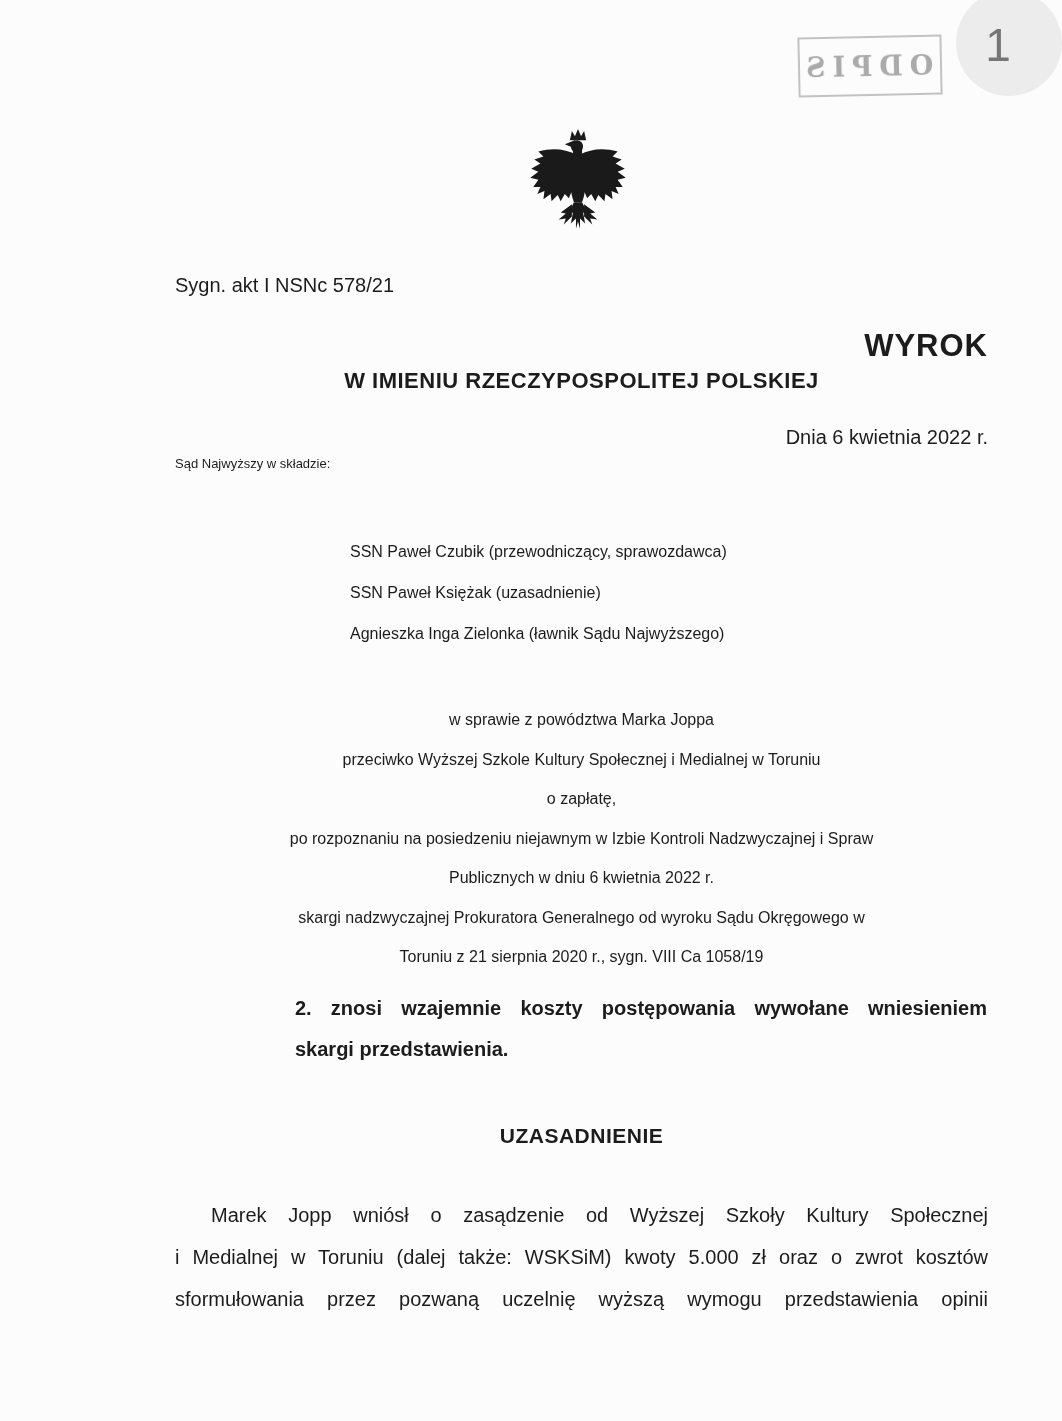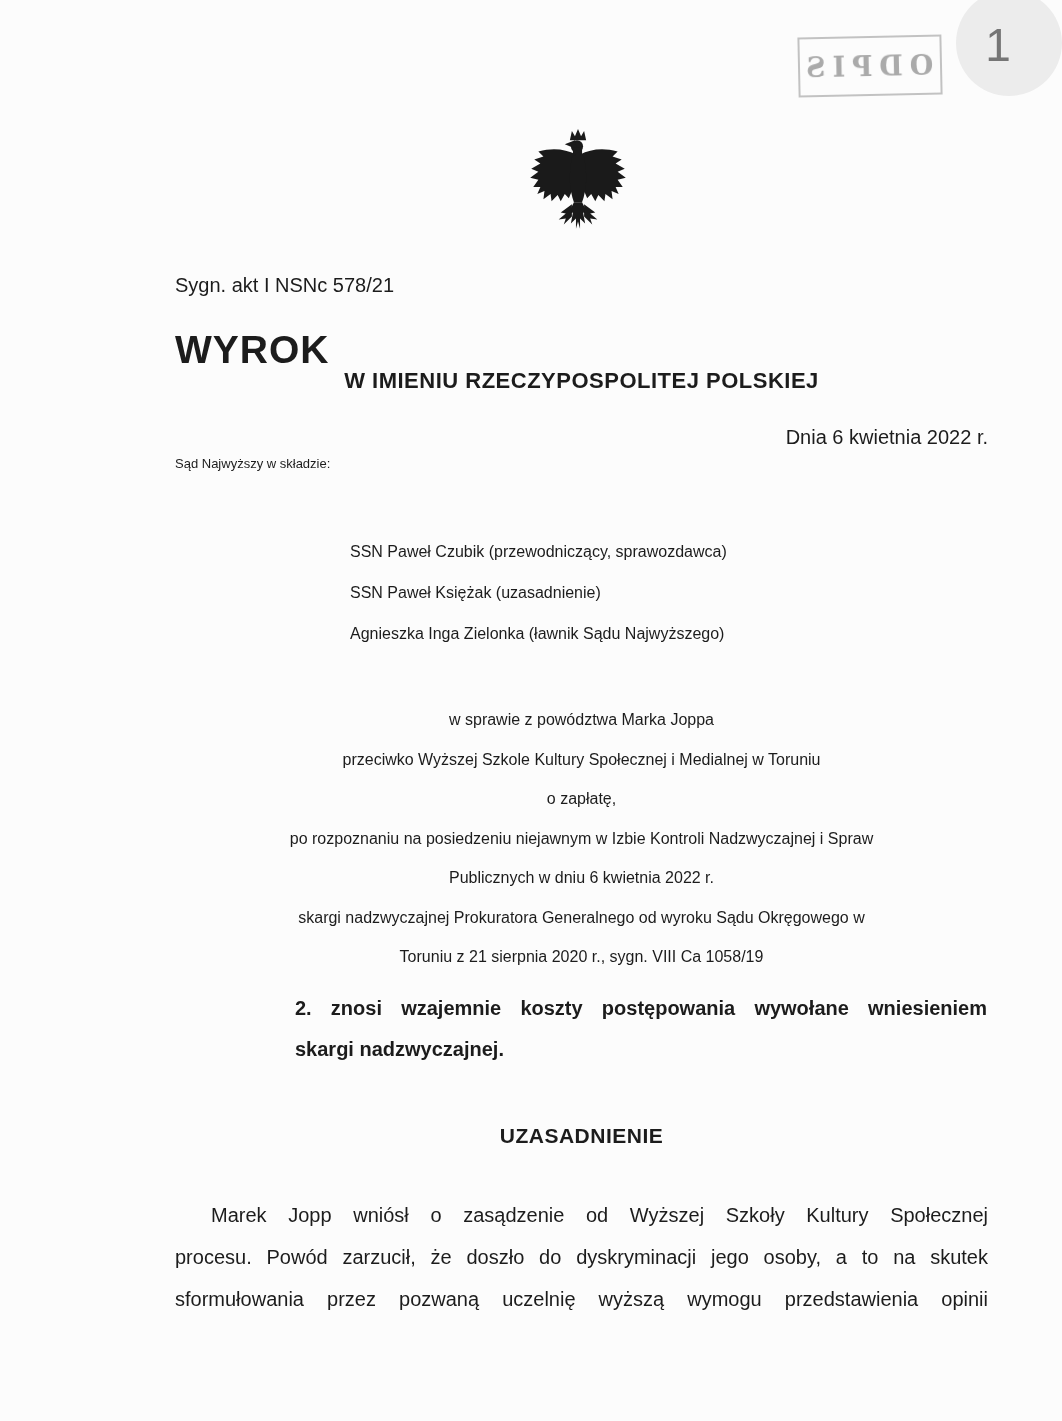--- a/index.html
+++ b/index.html
@@ -39,21 +39,21 @@
     padding-left: 7px;
   }
 
   
   .emblem { left: 524px; top: 127px; width: 108px; height: 122px; }
   .emblem svg { width: 100%; height: 100%; }
 
   .col { left: 175px; width: 813px; }
 
   .case-number { top: 274px; font-size: 20px; }
-  .doc-title   { top: 328px; text-align: left; font-weight: bold; font-size: 39px; letter-spacing: 1px; }
+  .doc-title   { top: 328px; text-align: right; font-weight: bold; font-size: 31px; letter-spacing: 1px; }
   .doc-subtitle{ top: 368px; text-align: center; font-weight: bold; font-size: 22px; letter-spacing: .5px; }
   .date-line   { top: 426px; text-align: right; font-size: 20px; }
   .panel-intro { top: 456px; font-size: 13px; }
 
   .judges { left: 350px; top: 531px; font-size: 16px; }
   .judges .line { height: 41px; line-height: 41px; }
 
   .case-intro { top: 700px; font-size: 16px; text-align: center; }
   .case-intro .line { height: 39.5px; line-height: 39.5px; }
 
@@ -121,22 +121,22 @@
   <div class="line">przeciwko Wyższej Szkole Kultury Społecznej i Medialnej w Toruniu</div>
   <div class="line">o zapłatę,</div>
   <div class="line">po rozpoznaniu na posiedzeniu niejawnym w Izbie Kontroli Nadzwyczajnej i Spraw</div>
   <div class="line">Publicznych w dniu 6 kwietnia 2022 r.</div>
   <div class="line">skargi nadzwyczajnej Prokuratora Generalnego od wyroku Sądu Okręgowego w</div>
   <div class="line">Toruniu z 21 sierpnia 2020 r., sygn. VIII Ca 1058/19</div>
 </div>
 
 <div class="abs ruling">
   <div class="line justify-line">2. znosi wzajemnie koszty postępowania wywołane wniesieniem</div>
-  <div class="line">skargi nadzwyczajnej.</div>
+  <div class="line">skargi przedstawienia.</div>
 </div>
 
 <div class="abs col just-heading">UZASADNIENIE</div>
 
 <div class="abs col body-par">
   <div class="line justify-line indent">Marek Jopp wniósł o zasądzenie od Wyższej Szkoły Kultury Społecznej</div>
-  <div class="line justify-line">procesu. Powód zarzucił, że doszło do dyskryminacji jego osoby, a to na skutek</div>
+  <div class="line justify-line">i Medialnej w Toruniu (dalej także: WSKSiM) kwoty 5.000 zł oraz o zwrot kosztów</div>
   <div class="line justify-line">sformułowania przez pozwaną uczelnię wyższą wymogu przedstawienia opinii</div>
 </div>
 
 </body></html>

